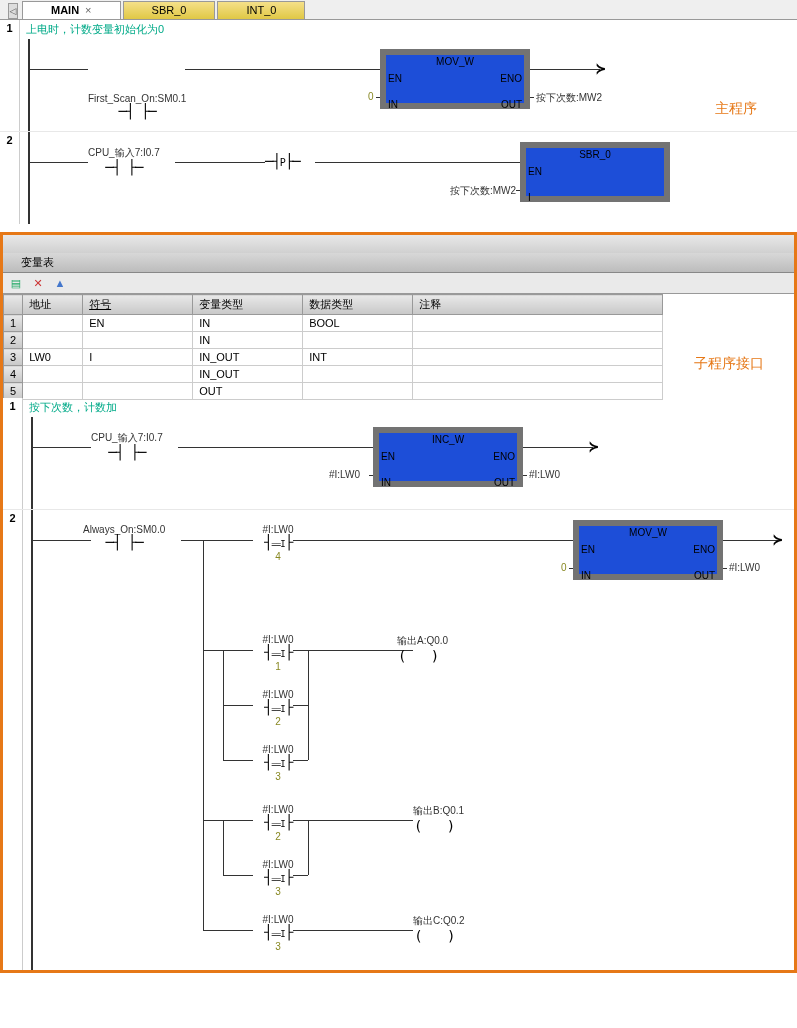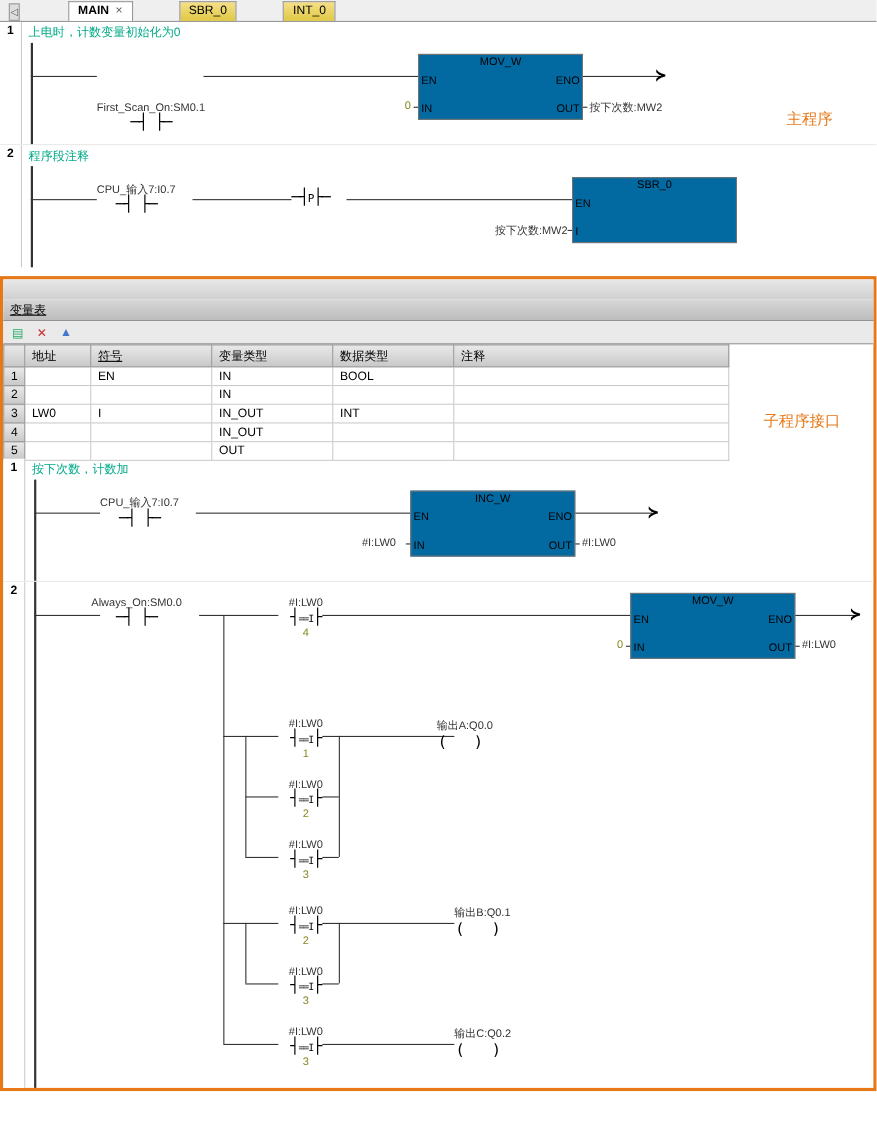--- a/index.html
+++ b/index.html
@@ -1,43 +1,43 @@
 <!DOCTYPE html>
 <html><head>
 <meta charset="utf-8">
 <style>
 * { box-sizing: border-box; margin: 0; padding: 0; }
 body { font-family: "Microsoft YaHei", Arial, sans-serif; font-size: 11px; background: #fff; width: 797px; }
 .tabs { display: flex; background: #efefef; border-bottom: 1px solid #999; height: 20px; align-items: flex-end; padding-left: 8px; }
 .tab-nav { width: 10px; height: 16px; background: #ddd; border:1px solid #999; display:flex; align-items:center; justify-content:center; font-size:9px; color:#555; margin-right:4px; }
-.tab { height: 18px; padding: 2px 8px; font-size: 11px; border: 1px solid #999; border-bottom: none; margin-right: 2px; position: relative; margin-left: 40px; }
+.tab { height: 18px; padding: 2px 28px; font-size: 11px; border: 1px solid #999; border-bottom: none; margin-right: 2px; position: relative; }
 .tab.active { background: #fff; font-weight: bold; }
 .tab.active::after { content:'×'; margin-left:6px; color:#666; font-weight:normal; }
 .tab.inactive { background: linear-gradient(#f5e089, #e0c845); }
 .prog-comment { border-left: 3px solid #0a8; color: #0a8; padding: 2px 6px; margin-left: 22px; font-size:11px;}
 .network { display: flex; }
 .net-num { width: 20px; text-align: center; border-right: 1px solid #ccc; font-weight: bold; background:#fff; padding-top:2px;}
 .net-body { flex: 1; position: relative; }
 .net-comment { color: #0a8; padding: 2px 6px; font-size:11px;}
 .ladder { position: relative; height: 90px; }
 .rail { position:absolute; left:8px; top:0; bottom:0; width:2px; background:#333; }
 .hline { position:absolute; height:1px; background:#333; }
 .vline { position:absolute; width:1px; background:#333; }
 .contact { position:absolute; text-align:center; }
 .contact-label { font-size:10px; color:#333; white-space:nowrap;}
 .contact-sym { font-family:monospace; font-size:14px; line-height:14px; letter-spacing:-1px;}
-.fbox { position:absolute; border:1px solid #737373; background:#0369a1; }
+.fbox { position:absolute; border:6px solid #737373; background:#1d4ed8; }
 .fbox-title { text-align:center; font-size:10px; border-bottom:none; padding:1px 0;}
 .fbox-pin-l { position:absolute; left:2px; font-size:10px; }
 .fbox-pin-r { position:absolute; right:2px; font-size:10px; }
 .pin-label { position:absolute; font-size:10px; color:#333; white-space:nowrap;}
 .term-arrow { position:absolute; font-size:16px; font-weight:bold; font-family:monospace;}
 .section-label { position:absolute; color:#e67817; font-size:14px; }
 .orange-box { border:3px solid #e67817; margin-top:8px; }
-.var-title { background: linear-gradient(#d8d8d8,#bcbcbc); padding:2px 6px; font-size:11px; border-bottom:1px solid #888;text-decoration:underline;}
+.var-title { background: linear-gradient(#d8d8d8,#bcbcbc); padding:2px 18px; font-size:11px; border-bottom:1px solid #888;}
 .var-toolbar { background:#eaeaea; padding:2px 4px; border-bottom:1px solid #999; display:flex; gap:4px; }
 .tool-icon { width:18px; height:16px; display:inline-flex; align-items:center; justify-content:center; font-size:11px; border:1px solid transparent;}
 .var-table { width:660px; border-collapse:collapse; font-size:11px; }
 .var-table th { background:linear-gradient(#e8e8e8,#c8c8c8); border:1px solid #999; padding:2px 6px; text-align:left; font-weight:normal;}
 .var-table td { border:1px solid #ccc; padding:2px 6px; height:16px; background:#fff;}
 .var-table .rownum { background:linear-gradient(#e8e8e8,#c8c8c8); width:18px; text-align:center; border:1px solid #999;}
 .coil { position:absolute; text-align:center;}
 .coil-sym { font-family:monospace; font-size:14px; letter-spacing:8px;}
 .olive { color:#888822; font-size:10px;}
 </style>
@@ -78,21 +78,20 @@
       <div class="pin-label" style="left:516px; top:52px;">按下次数:MW2</div>
       <div class="hline" style="left:356px; top:58px; width:4px;"></div>
       <div class="hline" style="left:510px; top:58px; width:4px;"></div>
     </div>
   </div>
 </div>
 
 <div class="network" style="border-top:1px solid #e8e8e8;">
   <div class="net-num">2</div>
   <div class="net-body">
-    <div class="net-comment">程序段注释</div>
     <div class="ladder" style="height:92px;">
       <div class="rail"></div>
       <div class="hline" style="left:8px; top:30px; width:60px;"></div>
       <div class="contact" style="left:68px; top:14px;">
         <div class="contact-label">CPU_输入7:I0.7</div>
         <div class="contact-sym">─┤&nbsp;├─</div>
       </div>
       <div class="hline" style="left:155px; top:30px; width:90px;"></div>
       <div class="contact" style="left:245px; top:22px;">
         <div class="contact-sym">─┤<span style="font-size:10px;">P</span>├─</div>

